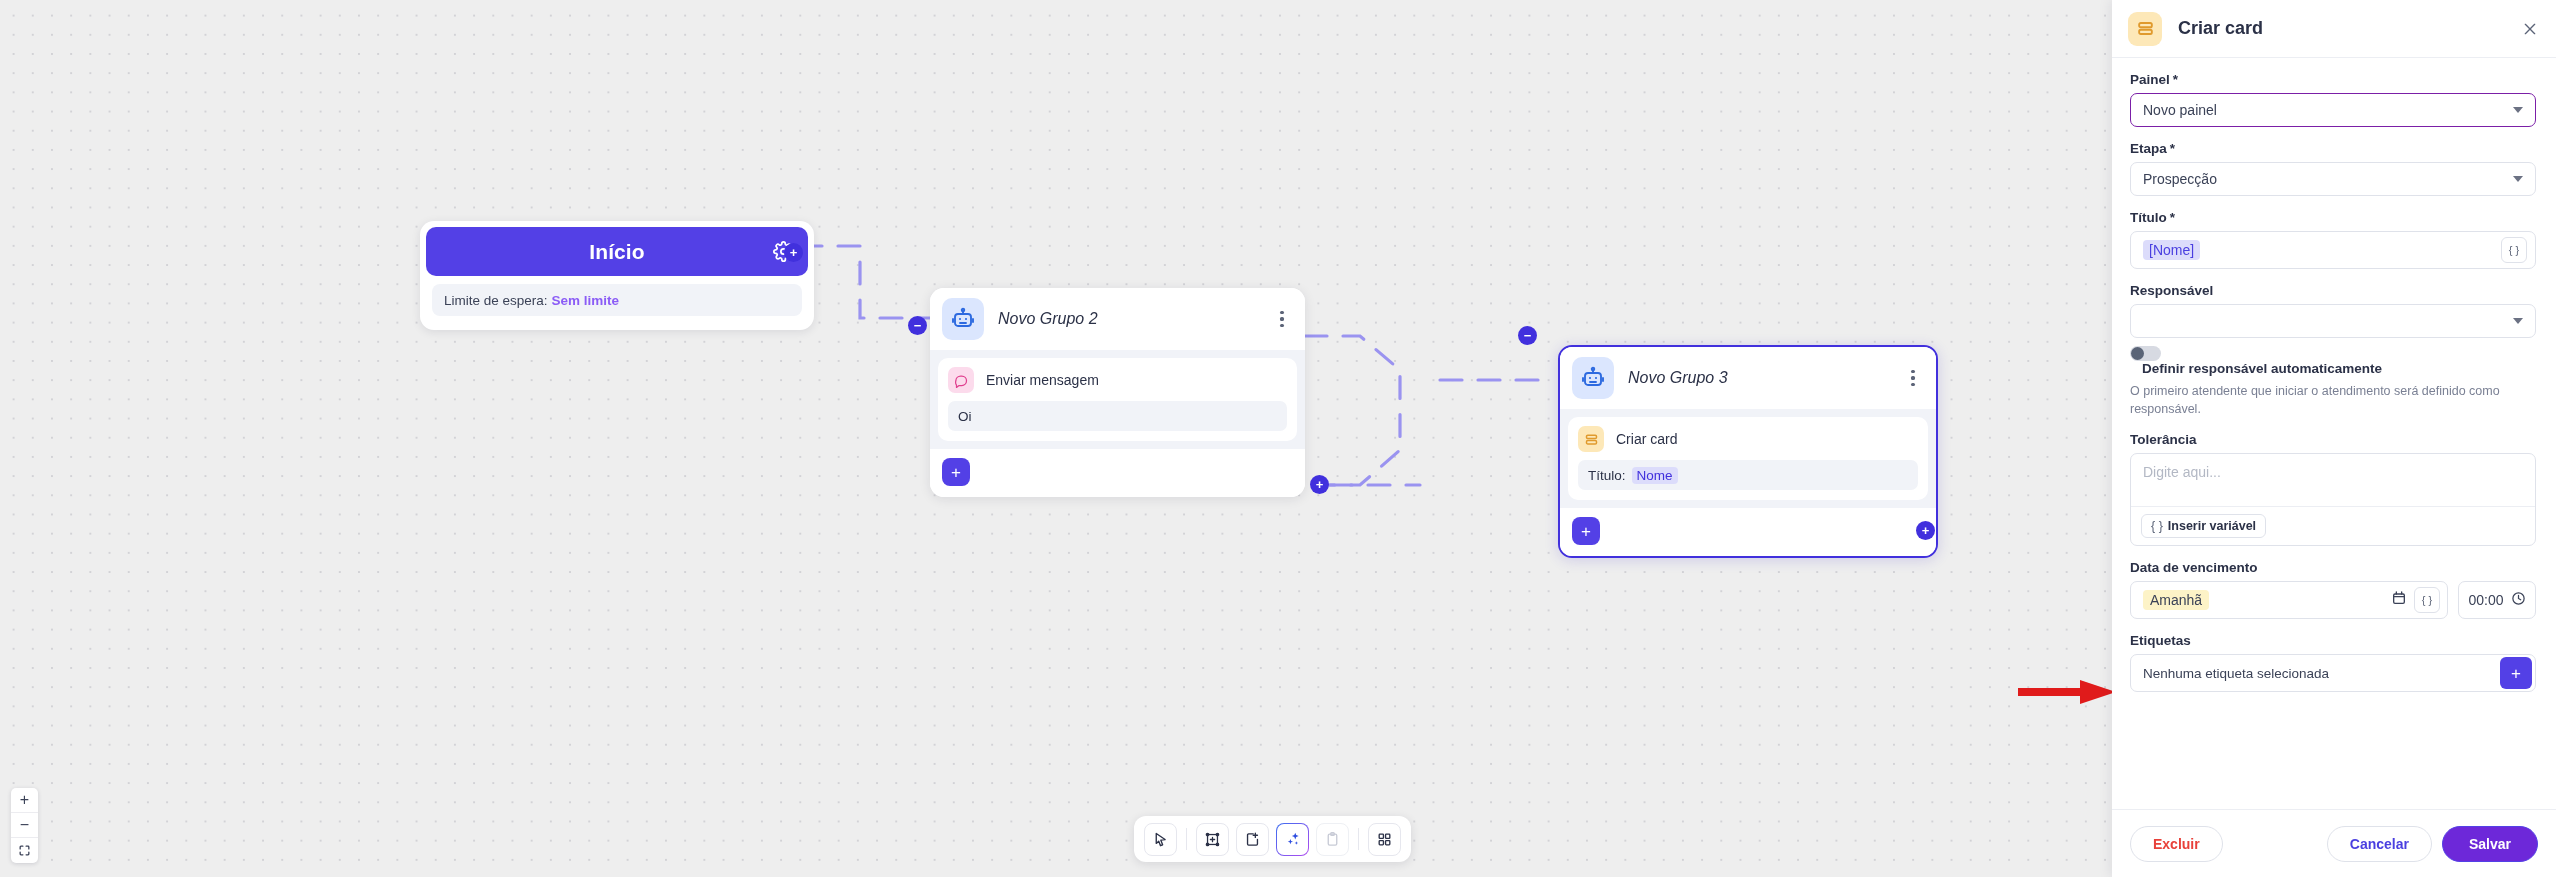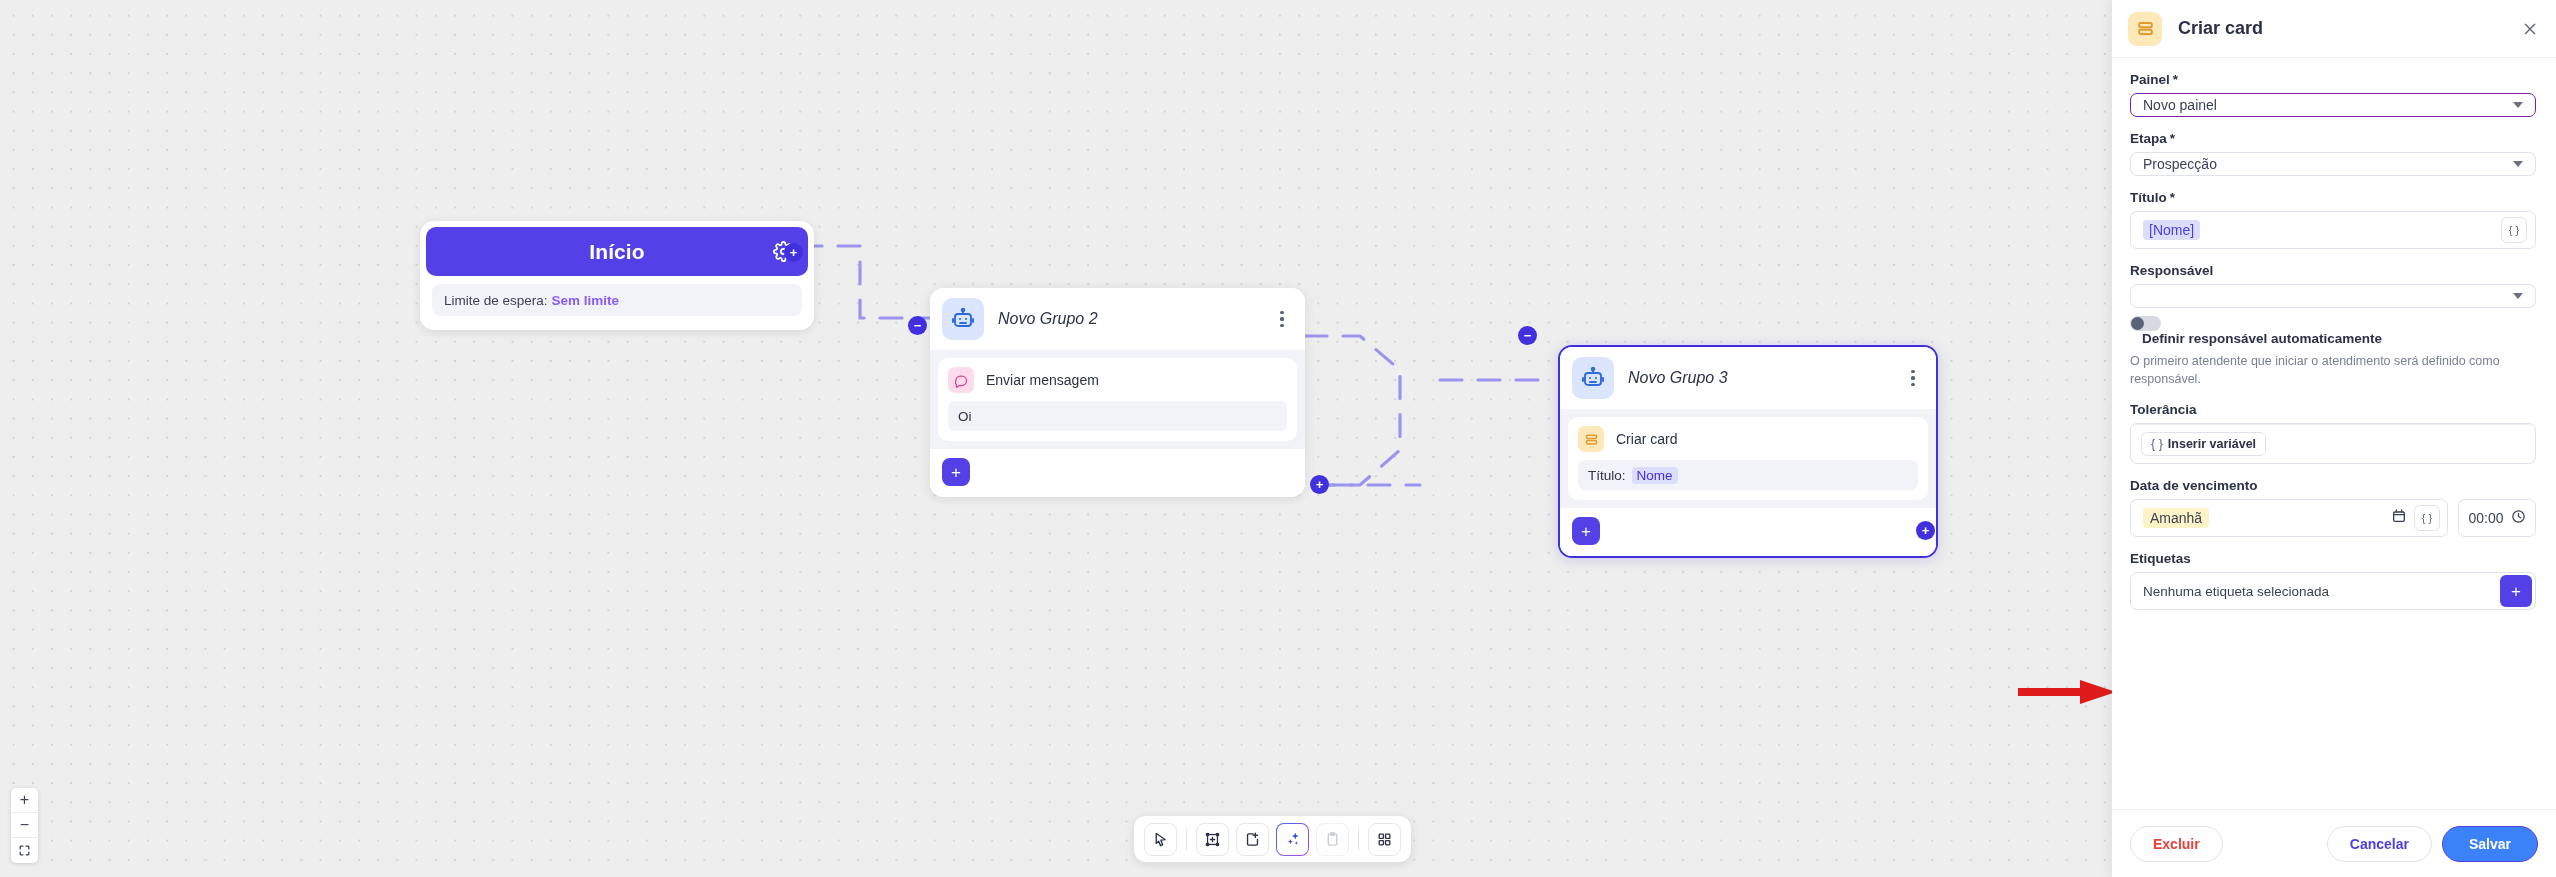--- a/index.html
+++ b/index.html
@@ -221,21 +221,21 @@
   .p-body::-webkit-scrollbar-track { background: transparent; }
 
   .field { margin-bottom: 14px; }
   .f-label {
     font-size: 13.5px; font-weight: 700; color: #2b3147; margin-bottom: 6px;
     display: block;
   }
   .f-label .req { color: #2b3147; font-weight: 700; margin-left: 3px; }
 
   .select-box {
-    height: 24px; border: 1px solid #dfe2ea; border-radius: 7px;
+    height: 34px; border: 1px solid #dfe2ea; border-radius: 7px;
     display: flex; align-items: center; padding: 0 12px;
     font-size: 14px; color: #3b4257; background: #fff;
   }
   .select-box.focused { border: 1.8px solid #7b1fa7; }
   .select-box .val { flex: 1 1 auto; }
   .caret { width: 0; height: 0; border-left: 5px solid transparent; border-right: 5px solid transparent; border-top: 6px solid #6b7183; }
 
   .input-box {
     min-height: 38px; border: 1px solid #dfe2ea; border-radius: 7px;
     display: flex; align-items: center; padding: 0 8px 0 12px;
@@ -302,21 +302,21 @@
     flex: 0 0 auto; height: 68px;
     border-top: 1px solid #eceef3;
     display: flex; align-items: center; padding: 0 18px;
   }
   .btn {
     height: 36px; border-radius: 18px; display: flex; align-items: center; justify-content: center;
     font-size: 14px; font-weight: 700; padding: 0 22px; border: 1px solid #dfe2ea; background: #fff;
   }
   .btn-danger { color: #e8413a; }
   .btn-ghost { color: #4a3fe0; }
-  .btn-primary { background: #3b82f6; color: #fff; border-color: #5340e6; padding: 16px 26px; }
+  .btn-primary { background: #6d28d9; color: #fff; border-color: #5340e6; padding: 16px 26px; }
   .footer-spacer { flex: 1 1 auto; }
   .footer-right { display: flex; gap: 10px; }
 
   
   .red-arrow { position: absolute; left: 2018px; top: 677px; width: 100px; height: 30px; }
 </style>
 </head>
 <body>
 
 <div id="app">
@@ -569,20 +569,21 @@
           <span class="toggle-label">Definir responsável automaticamente</span>
         </div>
         <div class="hint">O primeiro atendente que iniciar o atendimento será definido como responsável.</div>
       </div>
 
       <div class="field">
         <label class="f-label">
           <span>Tolerância</span>
         </label>
         <div class="textarea-box">
+          <div class="ta-area">Digite aqui...</div>
           <div class="ta-foot">
             <span class="ins-var">
               <span class="br">{ }</span>
               <span>Inserir variável</span>
             </span>
           </div>
         </div>
       </div>
 
       <div class="field">

